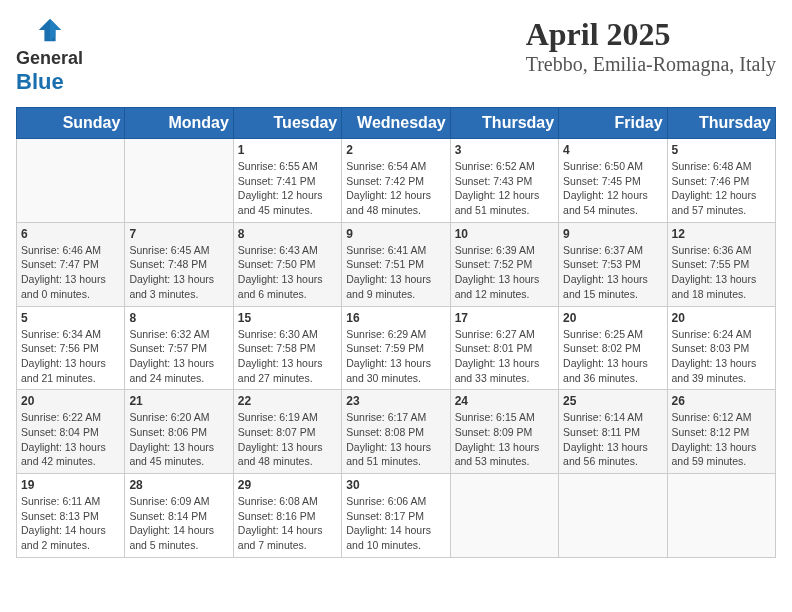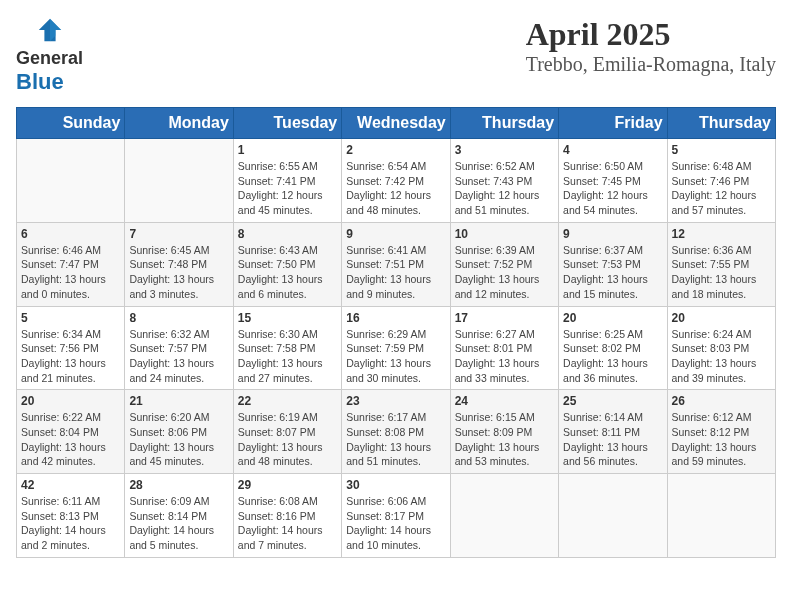--- a/index.html
+++ b/index.html
@@ -235,21 +235,21 @@
           <span class="day-number">25</span>
           <div class="day-info">Sunrise: 6:14 AM<br>Sunset: 8:11 PM<br>Daylight: 13 hours<br>and 56 minutes.</div>
         </td>
         <td>
           <span class="day-number">26</span>
           <div class="day-info">Sunrise: 6:12 AM<br>Sunset: 8:12 PM<br>Daylight: 13 hours<br>and 59 minutes.</div>
         </td>
       </tr>
       <tr>
         <td>
-          <span class="day-number">42</span>
+          <span class="day-number">19</span>
           <div class="day-info">Sunrise: 6:11 AM<br>Sunset: 8:13 PM<br>Daylight: 14 hours<br>and 2 minutes.</div>
         </td>
         <td>
           <span class="day-number">28</span>
           <div class="day-info">Sunrise: 6:09 AM<br>Sunset: 8:14 PM<br>Daylight: 14 hours<br>and 5 minutes.</div>
         </td>
         <td>
           <span class="day-number">29</span>
           <div class="day-info">Sunrise: 6:08 AM<br>Sunset: 8:16 PM<br>Daylight: 14 hours<br>and 7 minutes.</div>
         </td>

